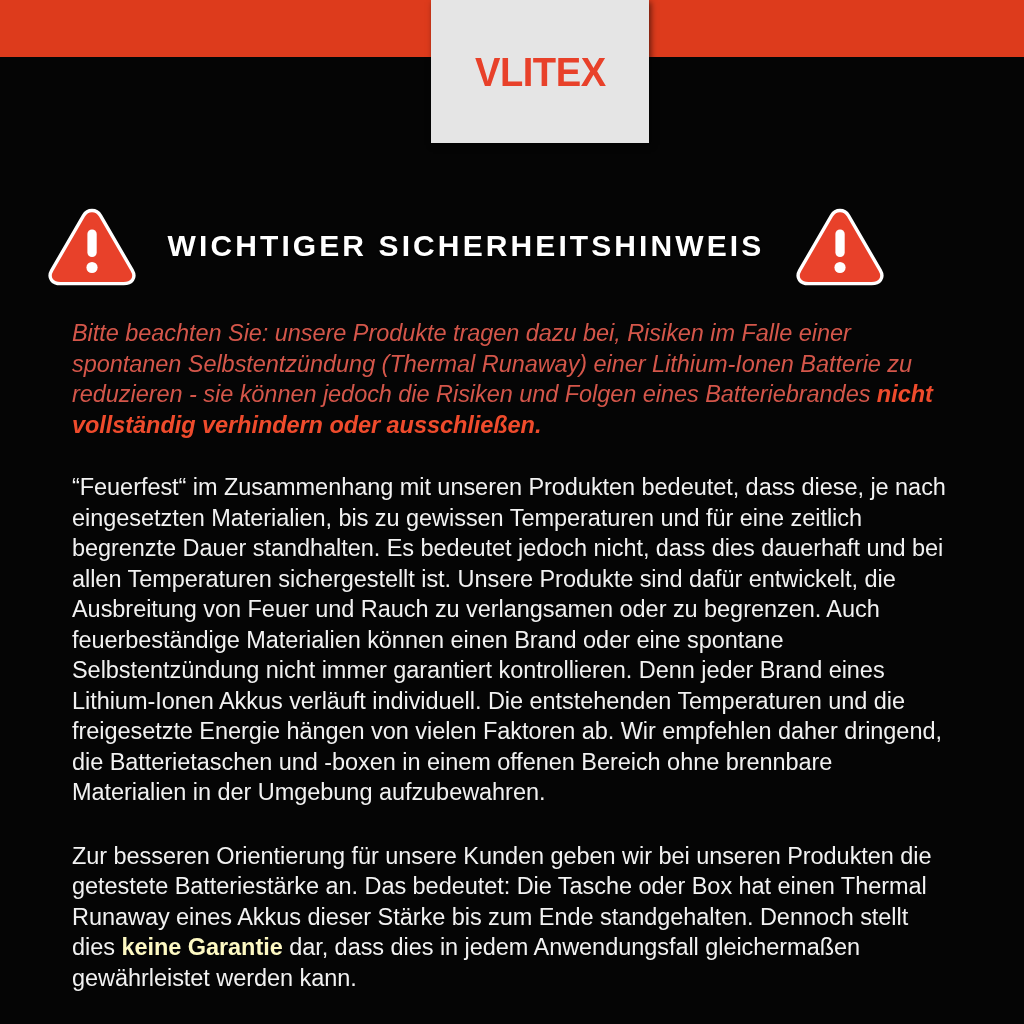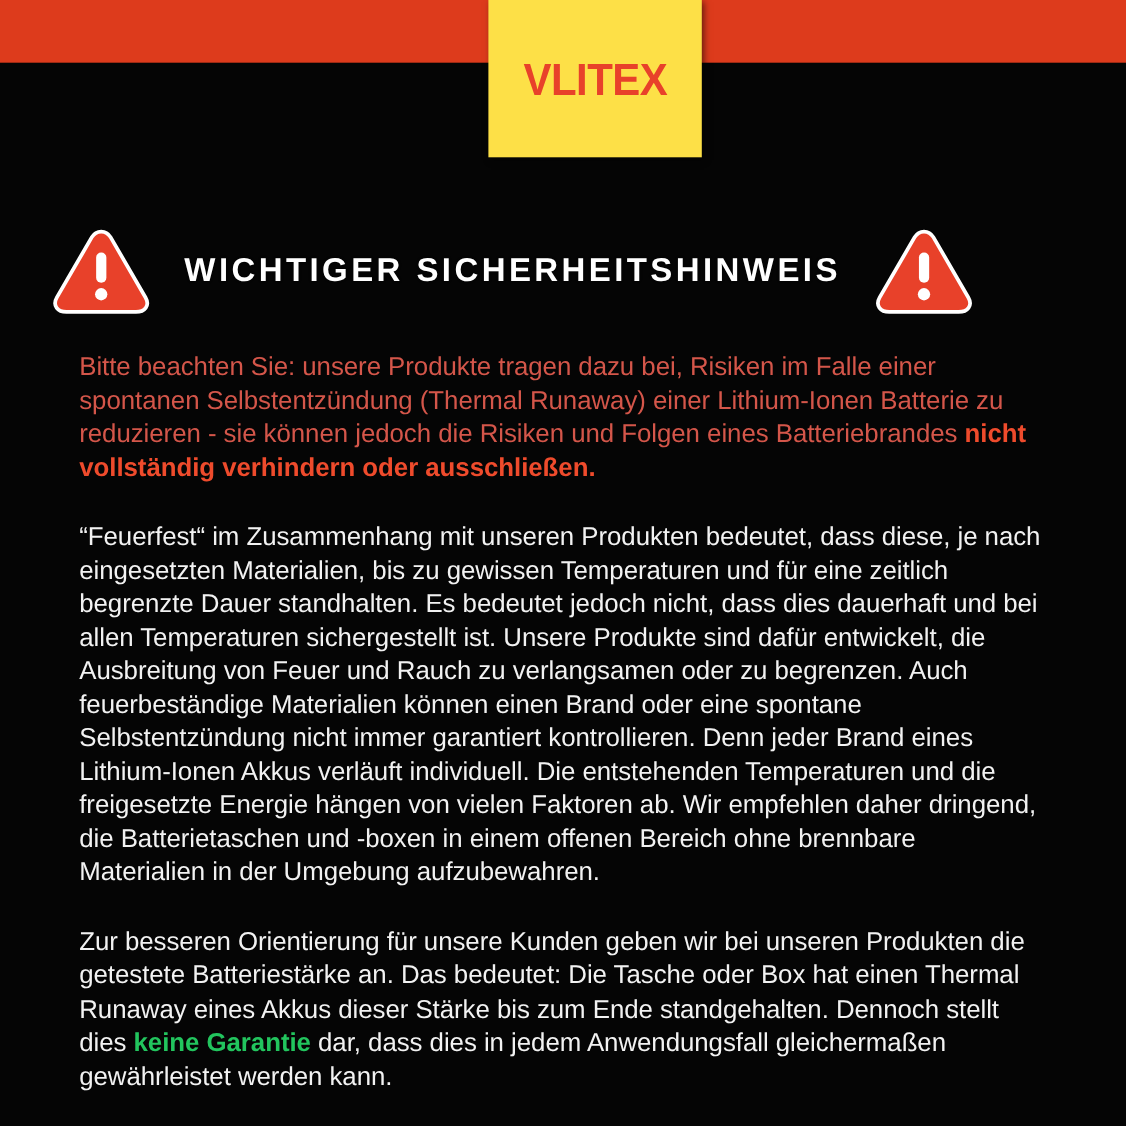--- a/index.html
+++ b/index.html
@@ -26,24 +26,24 @@
     top: 0;
     left: 0;
     width: 1024px;
     height: 57px;
     background: #dd3b1c;
   }
 
   .logo-box {
     position: absolute;
     top: 0;
-    left: 444px;
-    width: 194px;
+    left: 431px;
+    width: 218px;
     height: 143px;
-    background: #fde047;
+    background: #e5e5e5;
     display: flex;
     align-items: center;
     justify-content: center;
     box-shadow: 2px 2px 6px rgba(0,0,0,0.55);
   }
 
   .logo-word {
     color: #e8412a;
     font-family: "Liberation Sans Narrow", "Liberation Sans", "DejaVu Sans", sans-serif;
     font-weight: 700;
@@ -98,38 +98,39 @@
     font-size: 23.5px;
     line-height: 30.5px;
     letter-spacing: -0.05px;
     transform-origin: left top;
   }
 
   .p-intro {
     color: #d4564a;
     margin-bottom: 32px;
     width: 872px;
+    font-style: italic;
   }
 
   .p-intro .em {
     color: #ef4b2c;
     font-weight: 700;
   }
 
   .p-body {
     color: #f2f2f2;
     width: 880px;
     margin-top: 18px;
   }
 
   .gap-1 { margin-bottom: 33px; }
   .gap-2 { margin-bottom: 33px; }
 
   .p-body .em-red {
-    color: #22c55e;
+    color: #fef9c3;
     font-weight: 700;
   }
 </style>
 </head>
 <body>
 
 <div class="poster">
 
   <div class="top-bar"></div>
 

